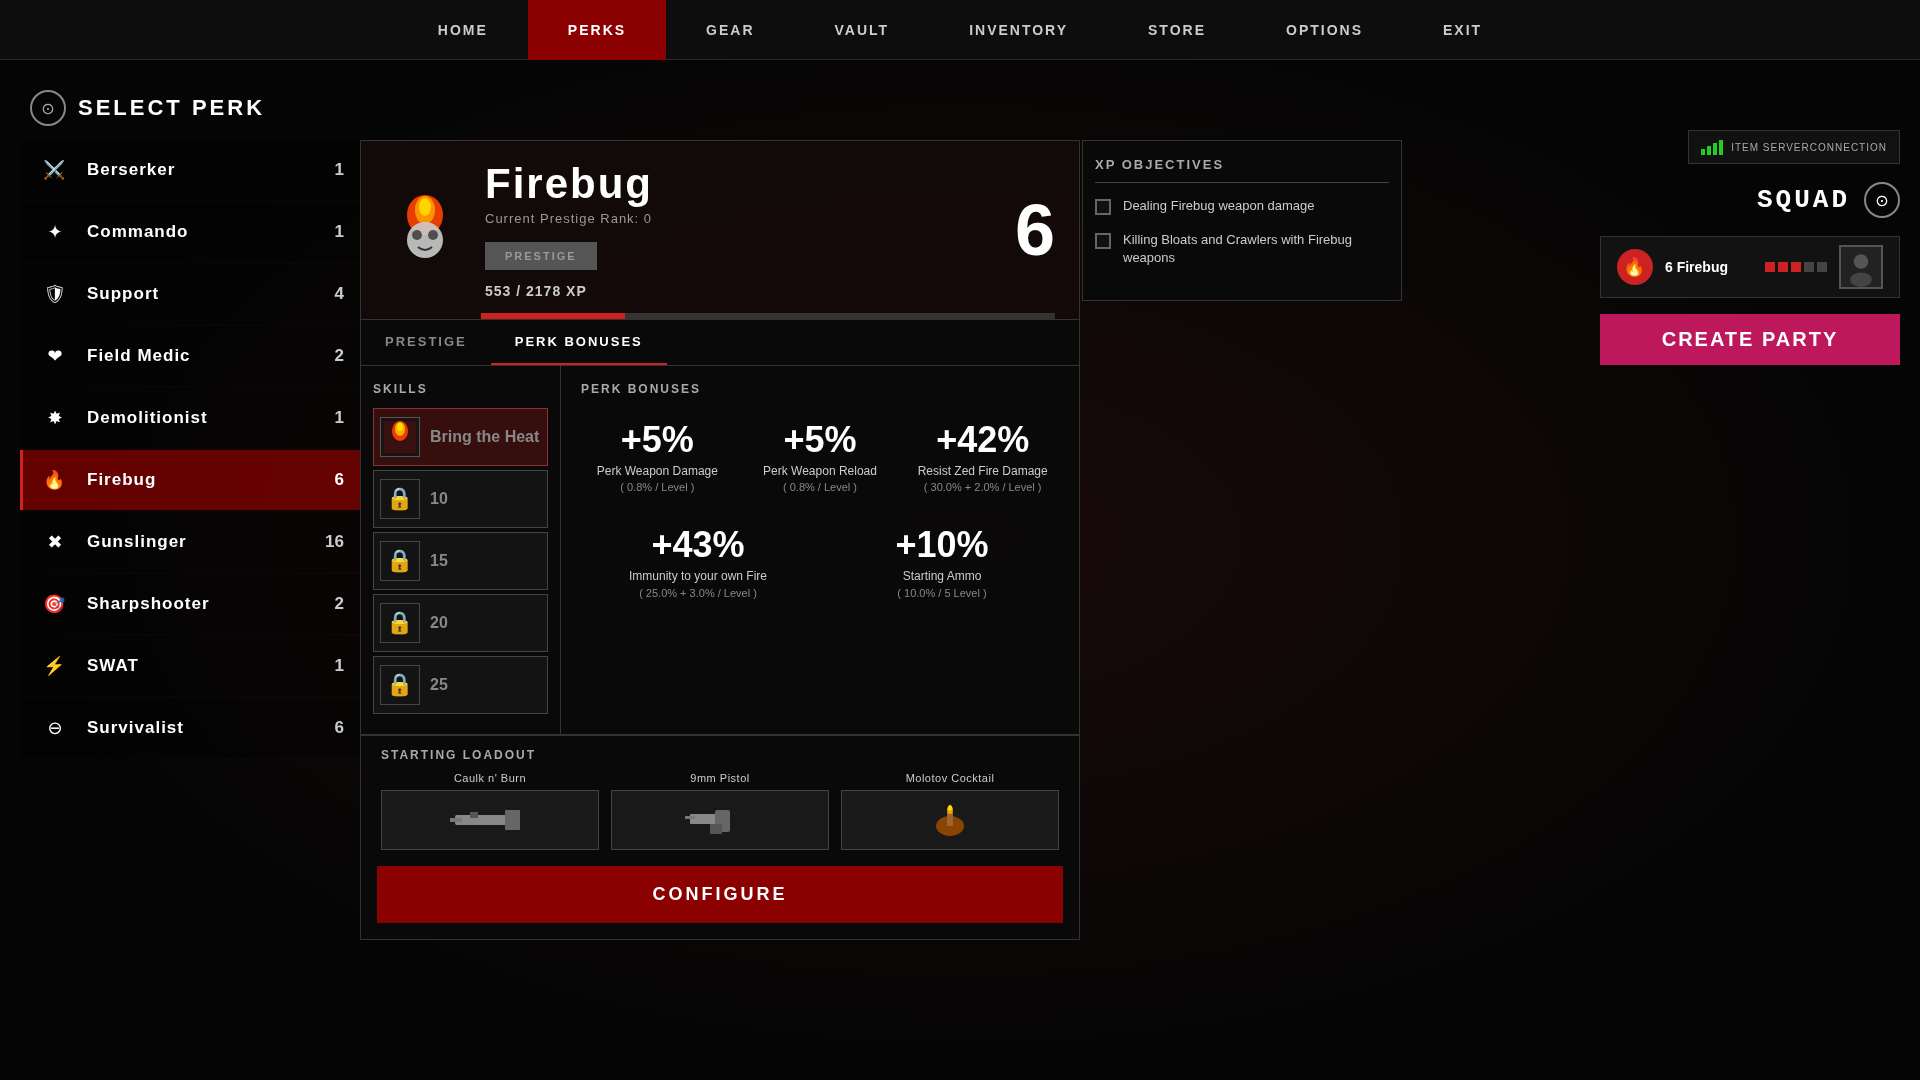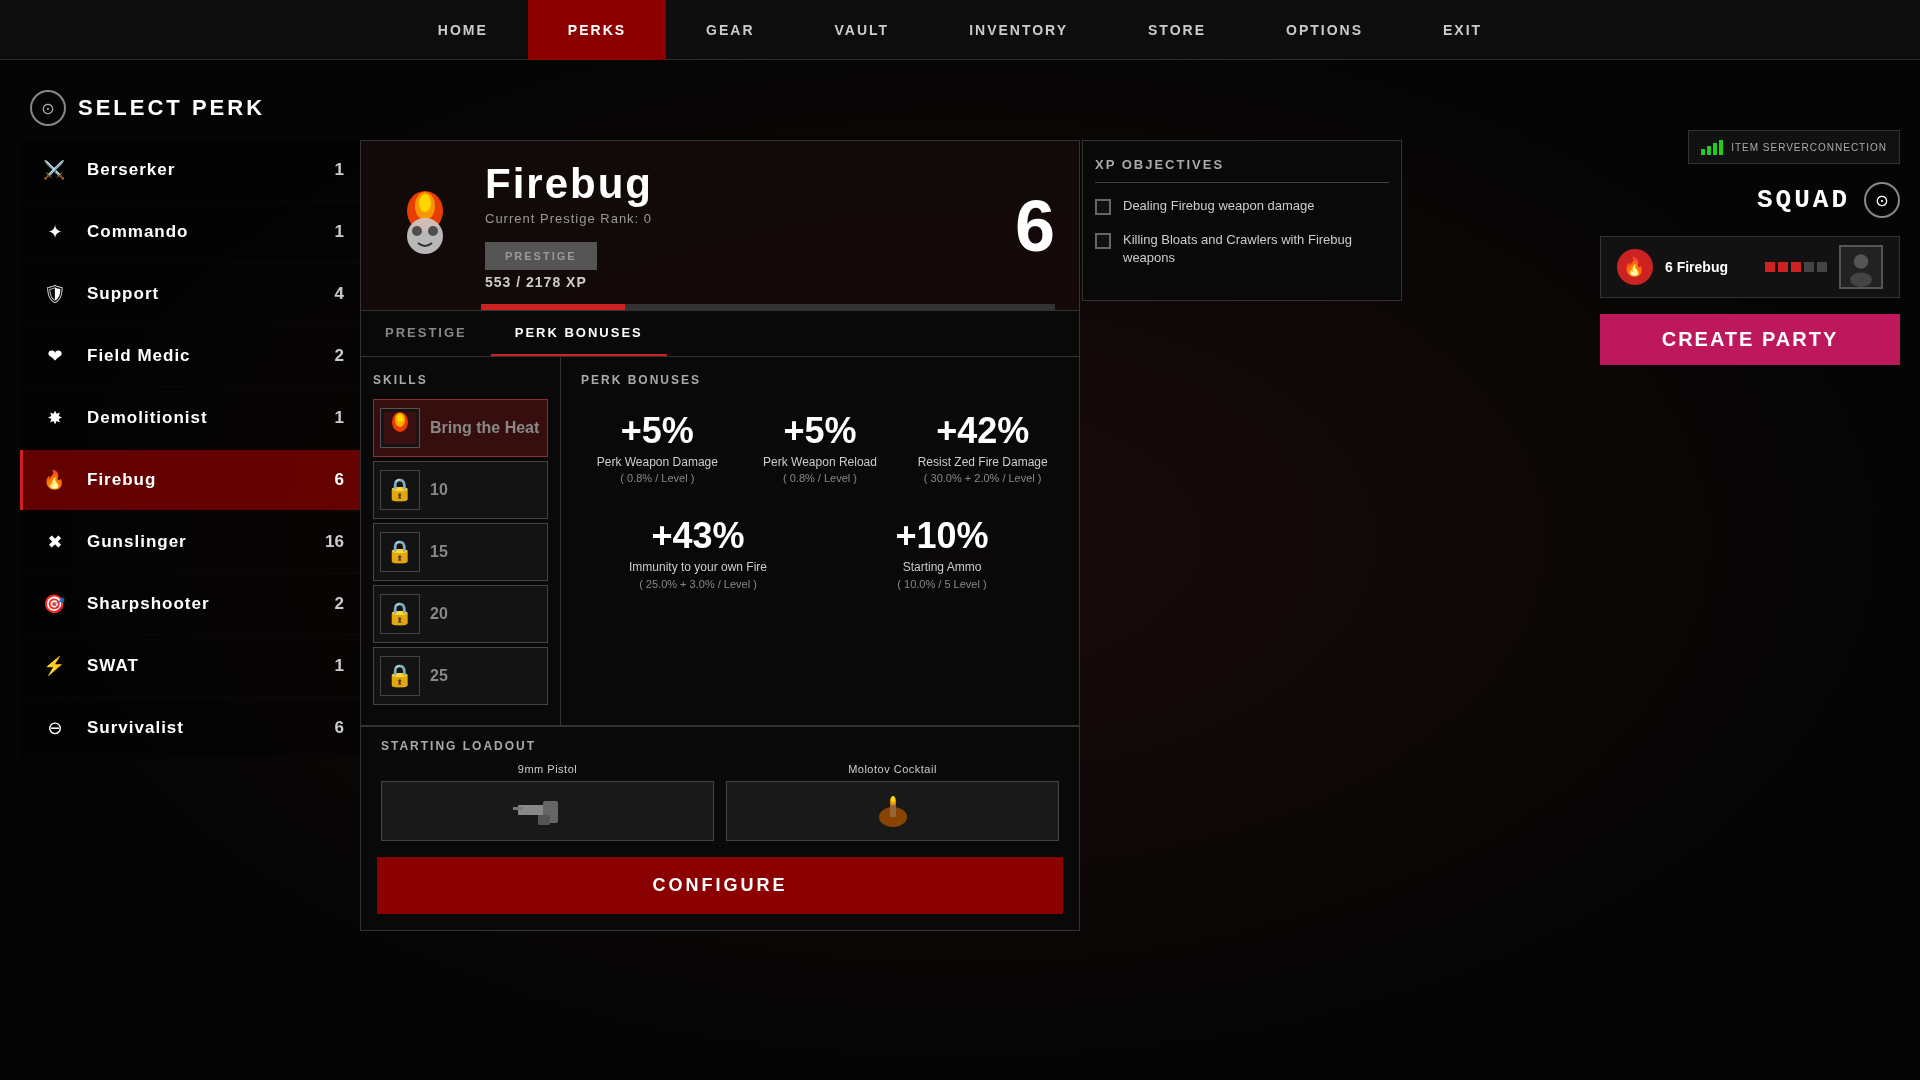--- a/index.html
+++ b/index.html
@@ -672,21 +672,21 @@
           <circle cx="43" cy="40" r="5" fill="#333" opacity="0.8"></circle>
           <path d="M 28 52 Q 35 58 42 52" stroke="#333" stroke-width="2" fill="none"></path>
         </svg>
       </div>
       <div class="perk-title-section">
         <div class="perk-title">Firebug</div>
         <div class="perk-prestige">Current Prestige Rank: 0</div>
         <div style="margin-top:8px;">
           <button class="perk-header-prestige-btn">PRESTIGE</button>
         </div>
-        <div class="xp-progress-label" style="margin-top:4px;">553 / 2178 XP</div>
+        <div class="xp-progress-label" style="margin-top:13px;">553 / 2178 XP</div>
       </div>
       <div class="perk-big-level">6</div>
       <div class="xp-bar">
         <div class="xp-bar-fill"></div>
       </div>
     </div>
 
     <div class="perk-tabs">
       <div class="perk-tab">PRESTIGE</div>
       <div class="perk-tab active">PERK BONUSES</div>
@@ -775,20 +775,31 @@
 
       </div>
     </div>
 
     <div class="section-divider"></div>
 
     <div class="loadout-section">
       <div class="loadout-title">STARTING LOADOUT</div>
       <div class="loadout-items">
 
+        <div class="loadout-item">
+          <div class="loadout-item-name">Caulk n' Burn</div>
+          <div class="loadout-item-img">
+            <svg width="80" height="40" viewBox="0 0 80 40">
+              <rect x="5" y="15" width="60" height="10" fill="#888" rx="2"></rect>
+              <rect x="55" y="10" width="15" height="20" fill="#666" rx="1"></rect>
+              <rect x="0" y="18" width="12" height="4" fill="#777"></rect>
+              <rect x="20" y="12" width="8" height="6" fill="#555"></rect>
+            </svg>
+          </div>
+        </div>
 
         <div class="loadout-item">
           <div class="loadout-item-name">9mm Pistol</div>
           <div class="loadout-item-img">
             <svg width="80" height="40" viewBox="0 0 80 40">
               <rect x="10" y="14" width="40" height="10" fill="#888" rx="1"></rect>
               <rect x="35" y="10" width="15" height="22" fill="#666" rx="2"></rect>
               <rect x="5" y="16" width="10" height="3" fill="#777"></rect>
               <rect x="30" y="24" width="12" height="10" fill="#555" rx="1"></rect>
             </svg>

